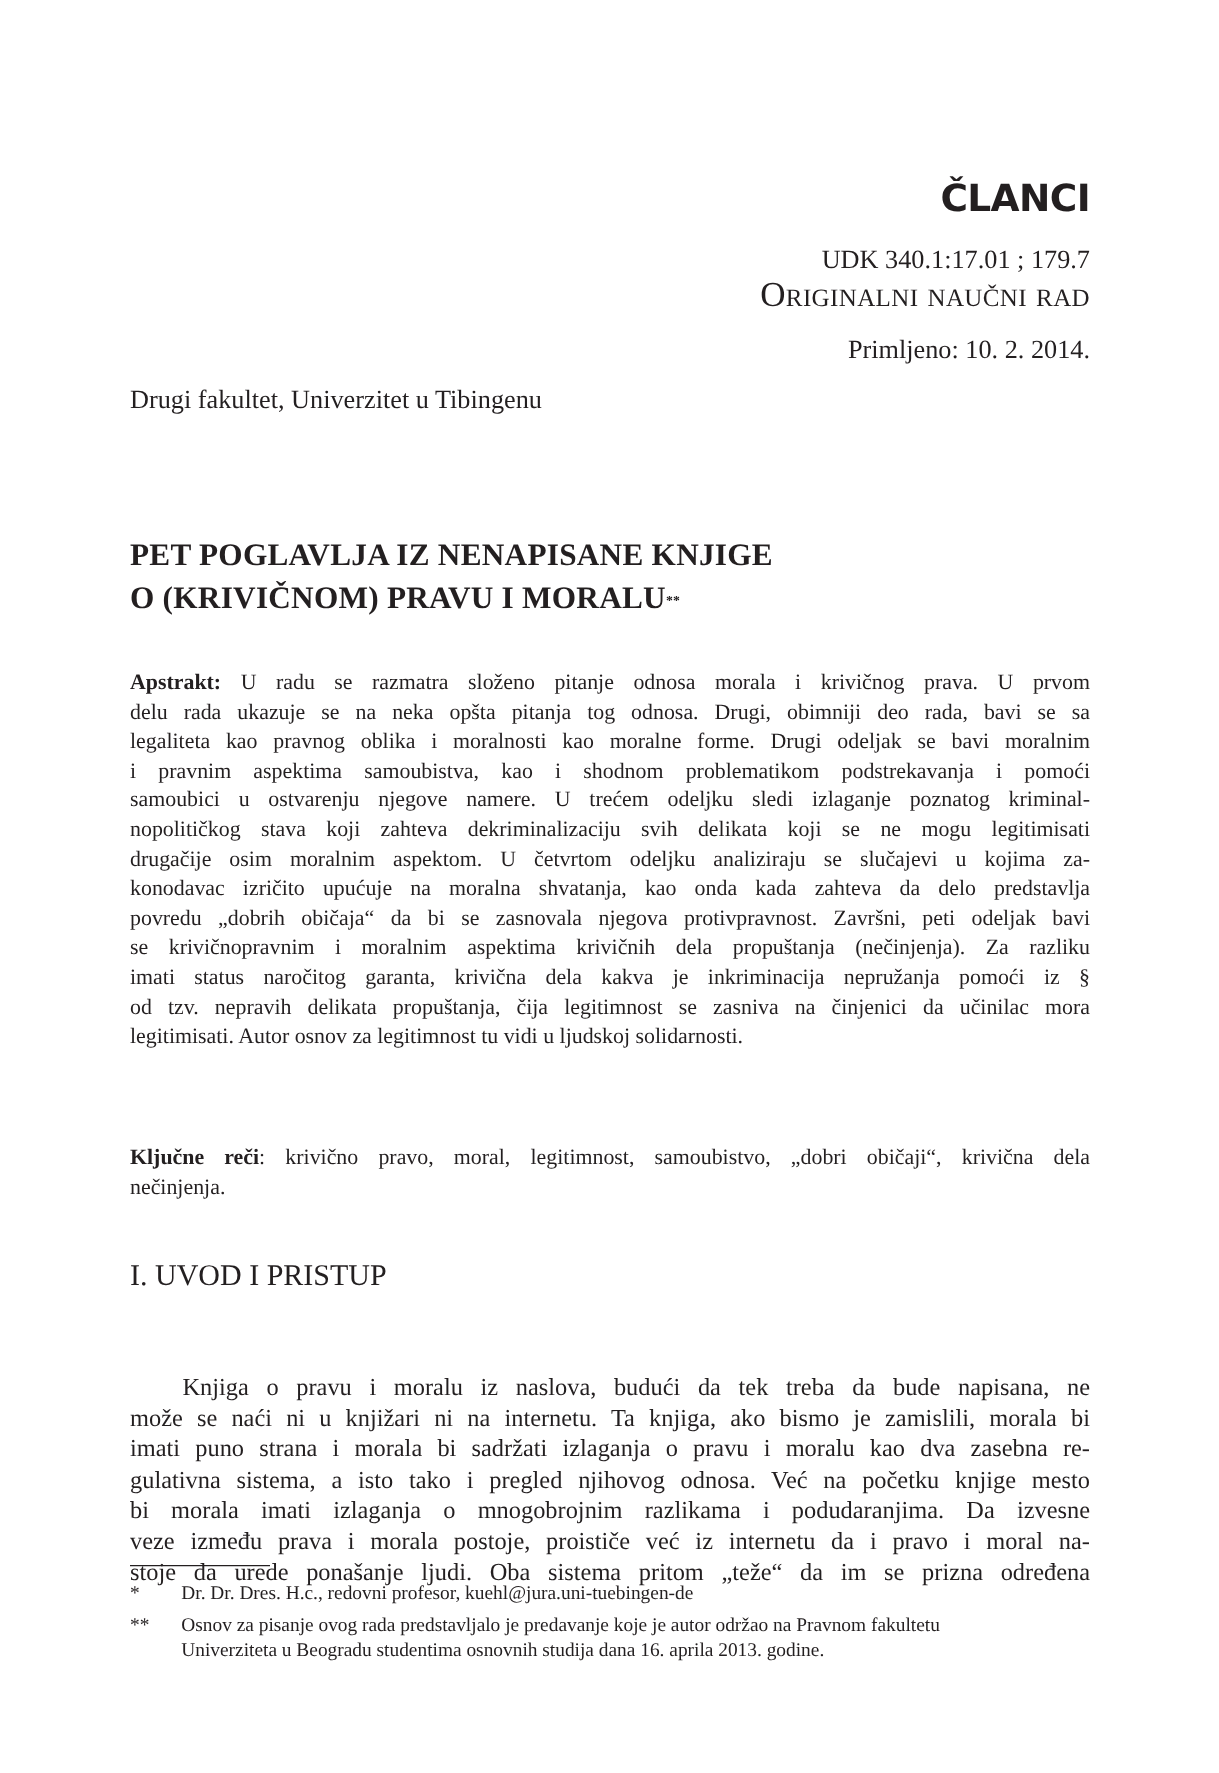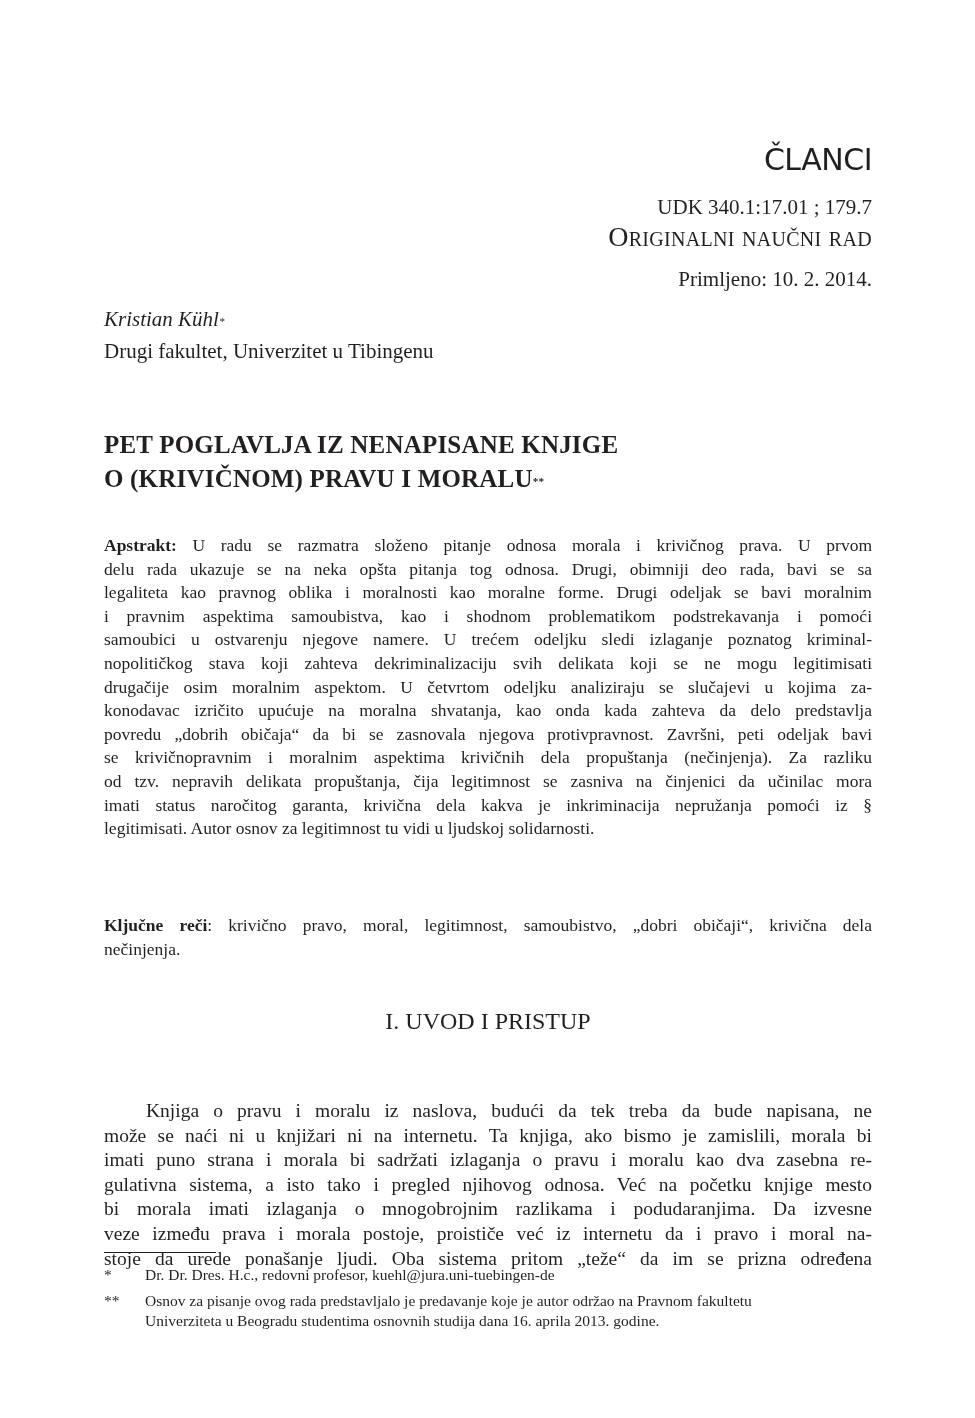--- a/index.html
+++ b/index.html
@@ -22,21 +22,21 @@
       width: 768px;
     }
     .header-block {
       position: absolute;
       top: 140px;
       right: 0;
       text-align: right;
     }
     .section-label {
       font-family: "DejaVu Sans", "Liberation Sans", sans-serif;
-      font-weight: normal;
+      font-weight: bold;
       font-size: 30px;
       letter-spacing: -0.5px;
       line-height: 40px;
     }
     .udk, .received {
       font-size: 21px;
       line-height: 30px;
       margin-top: 12px;
     }
     .article-type {
@@ -101,21 +101,21 @@
       position: absolute;
       top: 914px;
       left: 0;
       width: 768px;
     }
     .section-heading {
       position: absolute;
       top: 1005px;
       left: 0;
       width: 768px;
-      text-align: center;
+      text-align: left;
       font-size: 24px;
       line-height: 32px;
       font-family: Liberation Serif, serif;
     }
     .body-text {
       position: absolute;
       top: 1052px;
       left: 0;
       width: 768px;
     }
@@ -166,42 +166,41 @@
 <div class="page">
 
   <div class="header-block">
     <div class="section-label">ČLANCI</div>
     <div class="udk">UDK 340.1:17.01 ; 179.7</div>
     <div class="article-type">Originalni naučni rad</div>
     <div class="received">Primljeno: 10. 2. 2014.</div>
   </div>
 
   <div class="author-block">
-    <div class="author-name"><span>Kristian Kühl</span><sup>*</sup></div>
     <div class="affiliation">Drugi fakultet, Univerzitet u Tibingenu</div>
   </div>
 
   <div class="title">
     <div>PET POGLAVLJA IZ NENAPISANE KNJIGE</div>
     <div><span>O (KRIVIČNOM) PRAVU I MORALU</span><sup>**</sup></div>
   </div>
 
   <div class="abstract">
     <span class="line"><span class="bold-label">Apstrakt:</span><span> U radu se razmatra složeno pitanje odnosa morala i krivičnog prava. U prvom</span></span>
     <span class="line">delu rada ukazuje se na neka opšta pitanja tog odnosa. Drugi, obimniji deo rada, bavi se sa</span>
     <span class="line">legaliteta kao pravnog oblika i moralnosti kao moralne forme. Drugi odeljak se bavi moralnim</span>
     <span class="line">i pravnim aspektima samoubistva, kao i shodnom problematikom podstrekavanja i pomoći</span>
     <span class="line">samoubici u ostvarenju njegove namere. U trećem odeljku sledi izlaganje poznatog kriminal-</span>
     <span class="line">nopolitičkog stava koji zahteva dekriminalizaciju svih delikata koji se ne mogu legitimisati</span>
     <span class="line">drugačije osim moralnim aspektom. U četvrtom odeljku analiziraju se slučajevi u kojima za-</span>
     <span class="line">konodavac izričito upućuje na moralna shvatanja, kao onda kada zahteva da delo predstavlja</span>
     <span class="line">povredu „dobrih običaja“ da bi se zasnovala njegova protivpravnost. Završni, peti odeljak bavi</span>
     <span class="line">se krivičnopravnim i moralnim aspektima krivičnih dela propuštanja (nečinjenja). Za razliku</span>
+    <span class="line">imati status naročitog garanta, krivična dela kakva je inkriminacija nepružanja pomoći iz §</span>
     <span class="line">od tzv. nepravih delikata propuštanja, čija legitimnost se zasniva na činjenici da učinilac mora</span>
-    <span class="line">imati status naročitog garanta, krivična dela kakva je inkriminacija nepružanja pomoći iz §</span>
     <span class="line last">legitimisati. Autor osnov za legitimnost tu vidi u ljudskoj solidarnosti.</span>
   </div>
 
   <div class="keywords">
     <span class="line"><span class="bold-label">Ključne reči</span><span>: krivično pravo, moral, legitimnost, samoubistvo, „dobri običaji“, krivična dela</span></span>
     <span class="line last">nečinjenja.</span>
   </div>
 
   <div class="section-heading">I. UVOD I PRISTUP</div>
 

